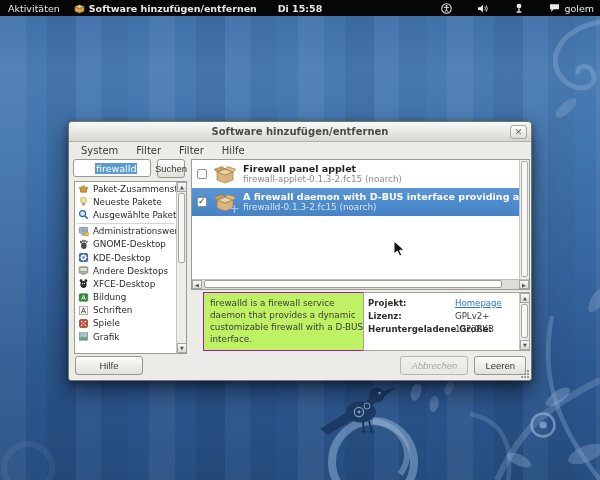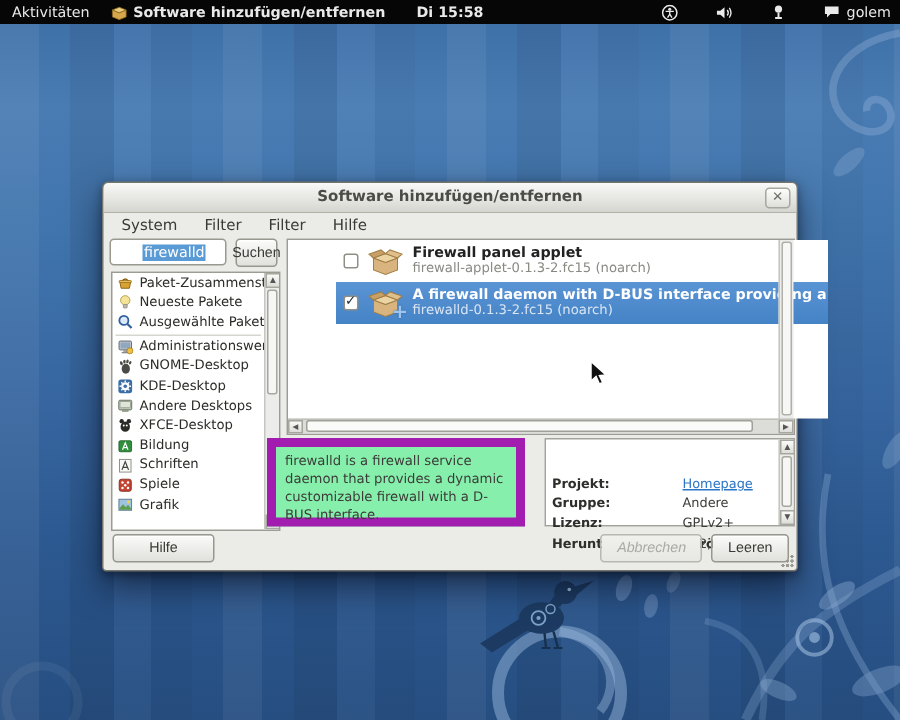--- a/index.html
+++ b/index.html
@@ -66,46 +66,46 @@
   .side-sep { height:1px; background:#d6d6d0; margin:1px 2px; }
   .vscroll { position:absolute; right:0; top:0; bottom:0; width:10px; background:#ececea; border-left:1px solid #c6c6c0; }
   .vscroll .arr { position:absolute; left:0; width:10px; height:10px; background:linear-gradient(#fafaf8,#dcdcd8);
                   border:1px solid #a7a7a0; font-size:5px; color:#555; display:flex; align-items:center; justify-content:center; }
   .vscroll .arr.up { top:0; } .vscroll .arr.down { bottom:0; }
   .vscroll .thumb { position:absolute; left:1px; right:1px; background:#f6f6f4; border:1px solid #a7a7a0; border-radius:2px; }
 
   
   .results { position:absolute; left:122px; top:37px; width:339px; height:131px; background:#fff;
              border:1px solid #9c9c94; }
-  .results-view { position:absolute; left:0; top:0; width:328px; height:119px; overflow:hidden; background:#fff;margin-left:32px; }
+  .results-view { position:absolute; left:0; top:0; width:328px; height:119px; overflow:hidden; background:#fff; }
   .pkg-row { display:flex; align-items:center; height:28px; gap:6px; padding-left:5px; }
   .pkg-row.selected { background:linear-gradient(#5a94d4,#4483c6); }
   .pkg-title { font-size:9.5px; font-weight:bold; color:#222; line-height:11px; white-space:nowrap; }
   .pkg-sub { font-size:8.8px; color:#8a8a84; line-height:11px; white-space:nowrap; }
   .pkg-row.selected .pkg-title { color:#fff; }
   .pkg-row.selected .pkg-sub { color:#d9e5f4; }
   .cb { width:10px; height:10px; background:#fff; border:1px solid #8f8f88; border-radius:2px; flex:0 0 auto; position:relative; }
   .cb.checked::after { content:"✓"; position:absolute; left:0px; top:-2px; font-size:9px; color:#1d2b3a; font-weight:bold; }
   .pkg-icon { position:relative; flex:0 0 auto; width:24px; height:20px; }
   .plus-badge { position:absolute; right:-3px; bottom:-2px; font-size:13px; font-weight:bold; color:#9cc4ee;
                 text-shadow:0 0 1px #2f5d94; line-height:10px; }
   .results .vbar { position:absolute; right:0; top:0; width:10px; height:120px; background:#ececea; border-left:1px solid #c6c6c0; }
   .results .vbar .thumb { position:absolute; left:1px; right:1px; top:1px; height:116px; background:#f7f7f5; border:1px solid #b0b0a9; border-radius:2px; }
   .hscroll { position:absolute; left:0; bottom:0; width:337px; height:10px; background:#dcdcd8; border-top:1px solid #c0c0ba; }
   .hscroll .arr { position:absolute; top:0; width:10px; height:9px; background:linear-gradient(#fafaf8,#dcdcd8);
                   border:1px solid #a7a7a0; font-size:5px; color:#555; display:flex; align-items:center; justify-content:center; }
   .hscroll .arr.left { left:0; } .hscroll .arr.right { right:0; }
   .hscroll .thumb { position:absolute; left:12px; top:0px; width:298px; height:8px; background:#fafaf8; border:1px solid #a0a099; border-radius:2px; }
 
   
-  .descbox { position:absolute; left:109px; top:170px; width:172px; height:59px; background:#86efac;
-             border:6px solid #a21caf; padding:4px 6px; font-size:8.8px; color:#3c3c38; line-height:12px; }
+  .descbox { position:absolute; left:134px; top:170px; width:172px; height:59px; background:#bef264;
+             border:1px solid #a21caf; padding:4px 6px; font-size:8.8px; color:#3c3c38; line-height:12px; }
   .detailbox { position:absolute; left:294px; top:170px; width:167px; height:59px; background:#fff;
                border:1px solid #a3a39c; }
-  .detail-rows { position:absolute; left:4px; top:3px; right:11px;margin-top:20px; }
+  .detail-rows { position:absolute; left:4px; top:3px; right:11px; }
   .detail-row { display:flex; height:13.3px; align-items:center; font-size:8.6px; }
   .detail-row .dl { font-weight:bold; color:#2e2e2a; width:87px; flex:0 0 auto; white-space:nowrap; }
   .detail-row .dv { color:#3c3c38; white-space:nowrap;text-align:right; }
   .detail-row .dv.link { color:#2a76c6; text-decoration:underline; }
 
   
   .btn-help { position:absolute; left:6px; top:234px; width:68px; }
   .btn-row { position:absolute; right:5px; top:234px; display:flex; gap:6px; }
 
   .resize-grip { position:absolute; right:1px; bottom:1px; width:10px; height:10px;
@@ -383,24 +383,20 @@
 
   <div class="descbox">firewalld is a firewall service daemon that provides a dynamic customizable firewall with a D-BUS interface.</div>
 
   <div class="detailbox">
     <div class="detail-rows">
       <div class="detail-row">
         <span class="dl">Projekt:</span>
         <span class="dv link">Homepage</span>
       </div>
       <div class="detail-row">
-        <span class="dl">Gruppe:</span>
-        <span class="dv">Andere</span>
-      </div>
-      <div class="detail-row">
         <span class="dl">Lizenz:</span>
         <span class="dv">GPLv2+</span>
       </div>
       <div class="detail-row">
         <span class="dl">Heruntergeladene Größe:</span>
         <span class="dv">132,9 KB</span>
       </div>
     </div>
     <div class="vscroll" style="height:57px;">
       <div class="arr up">▲</div>

